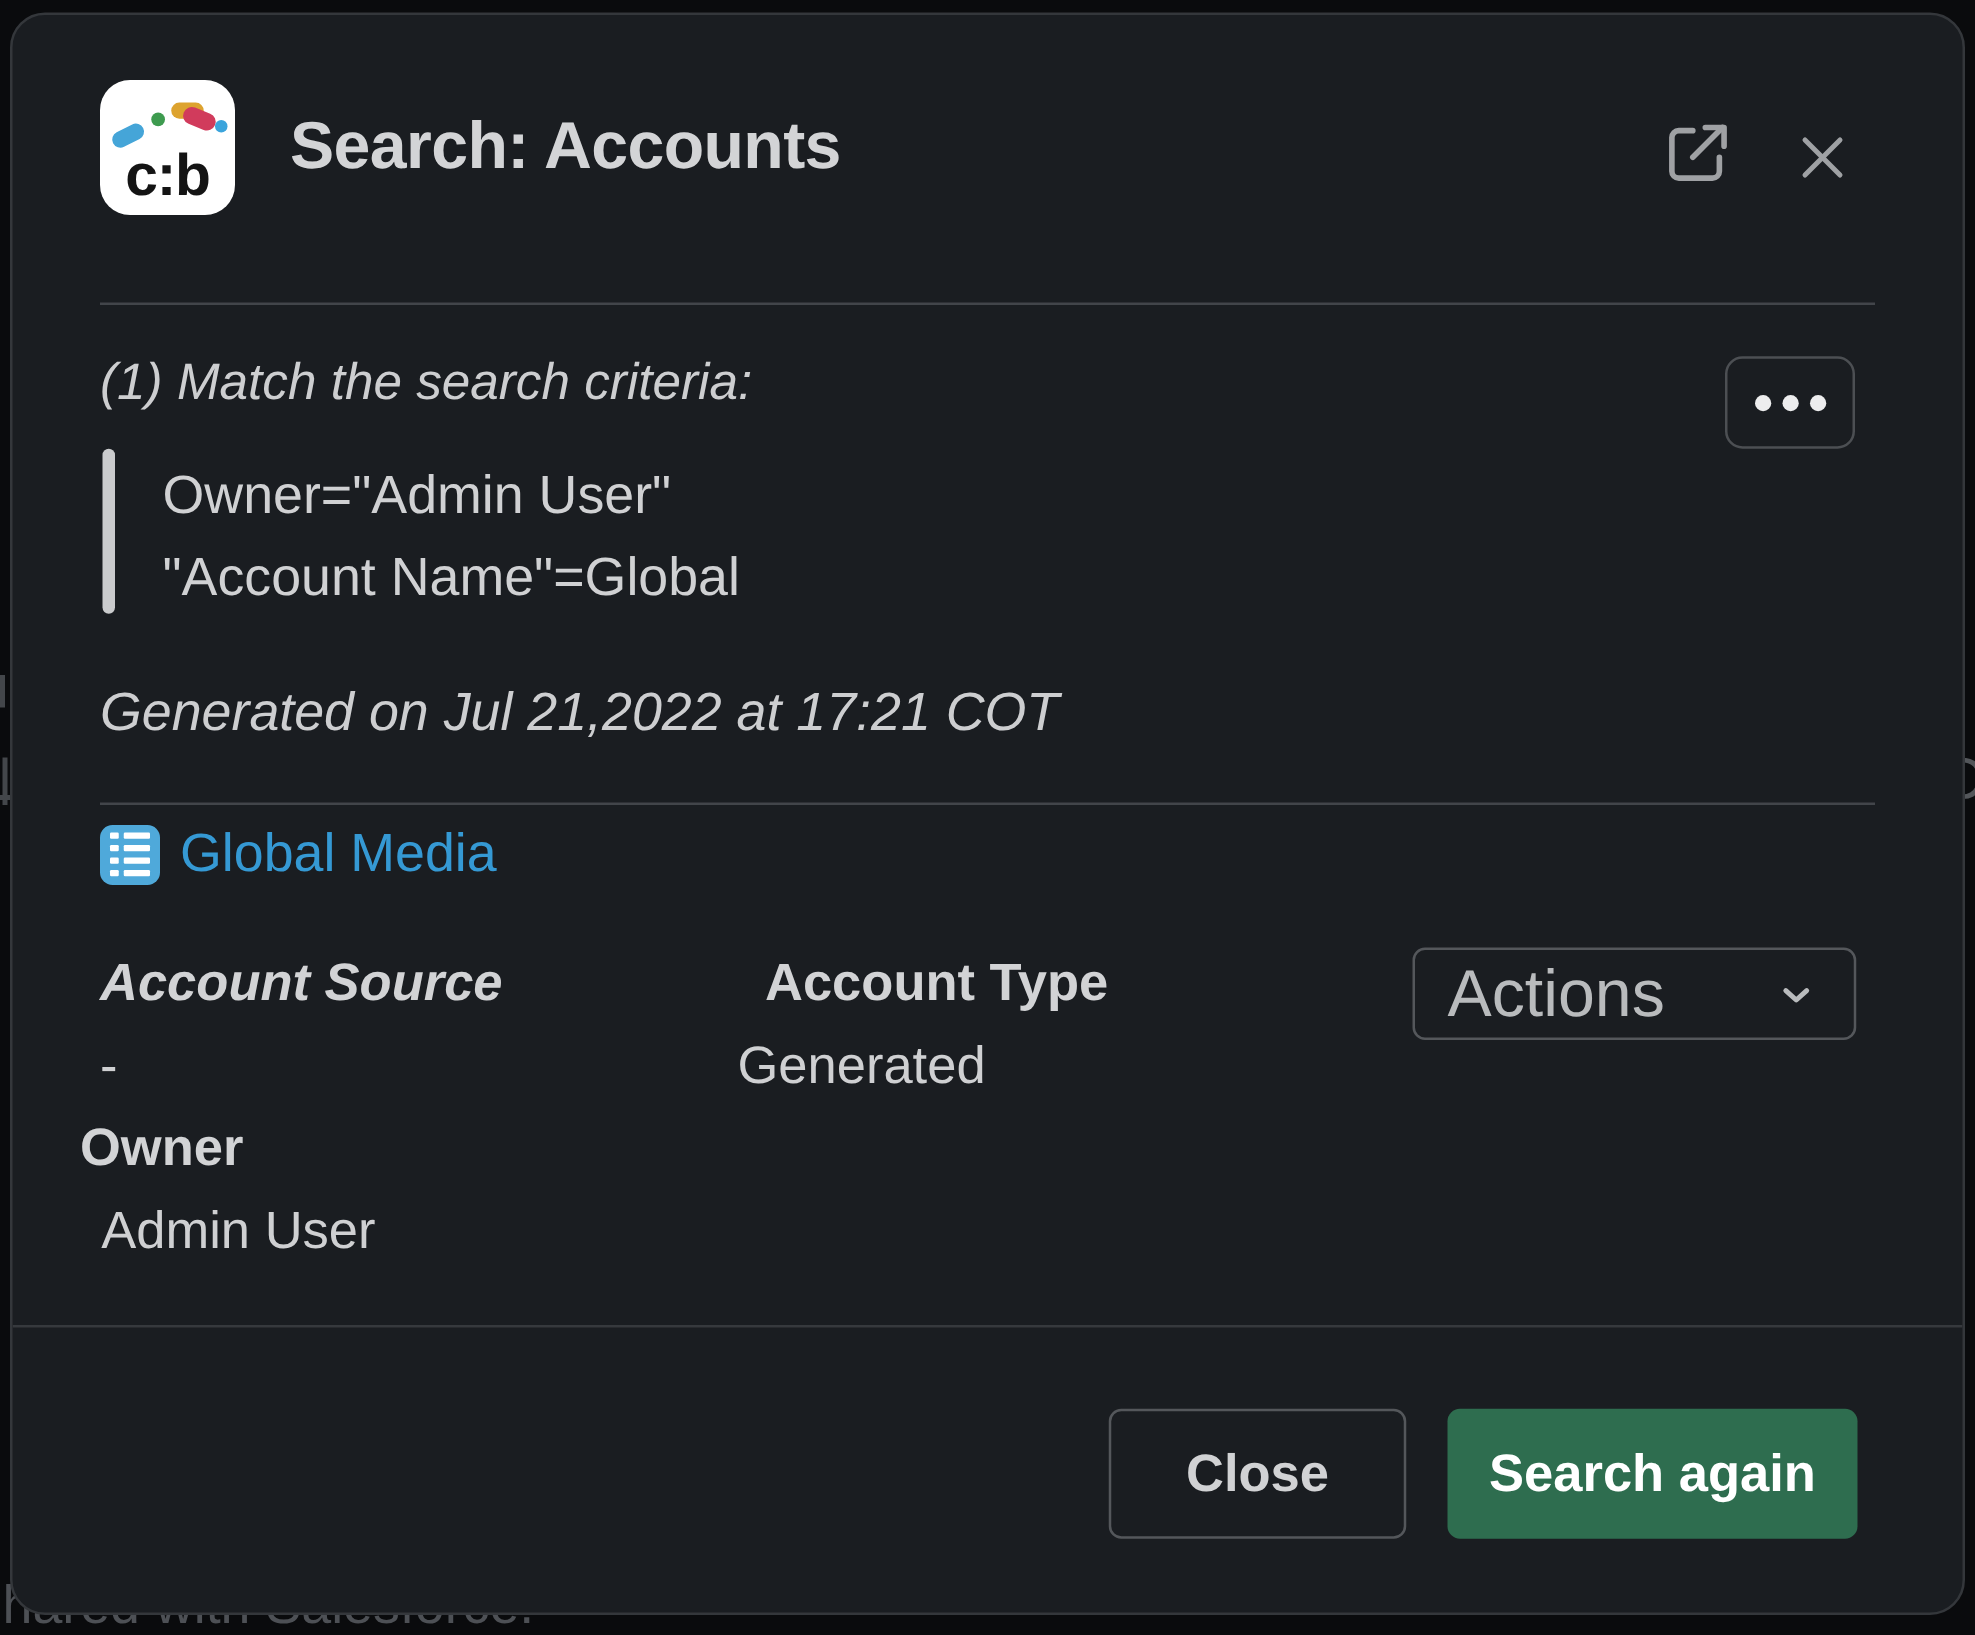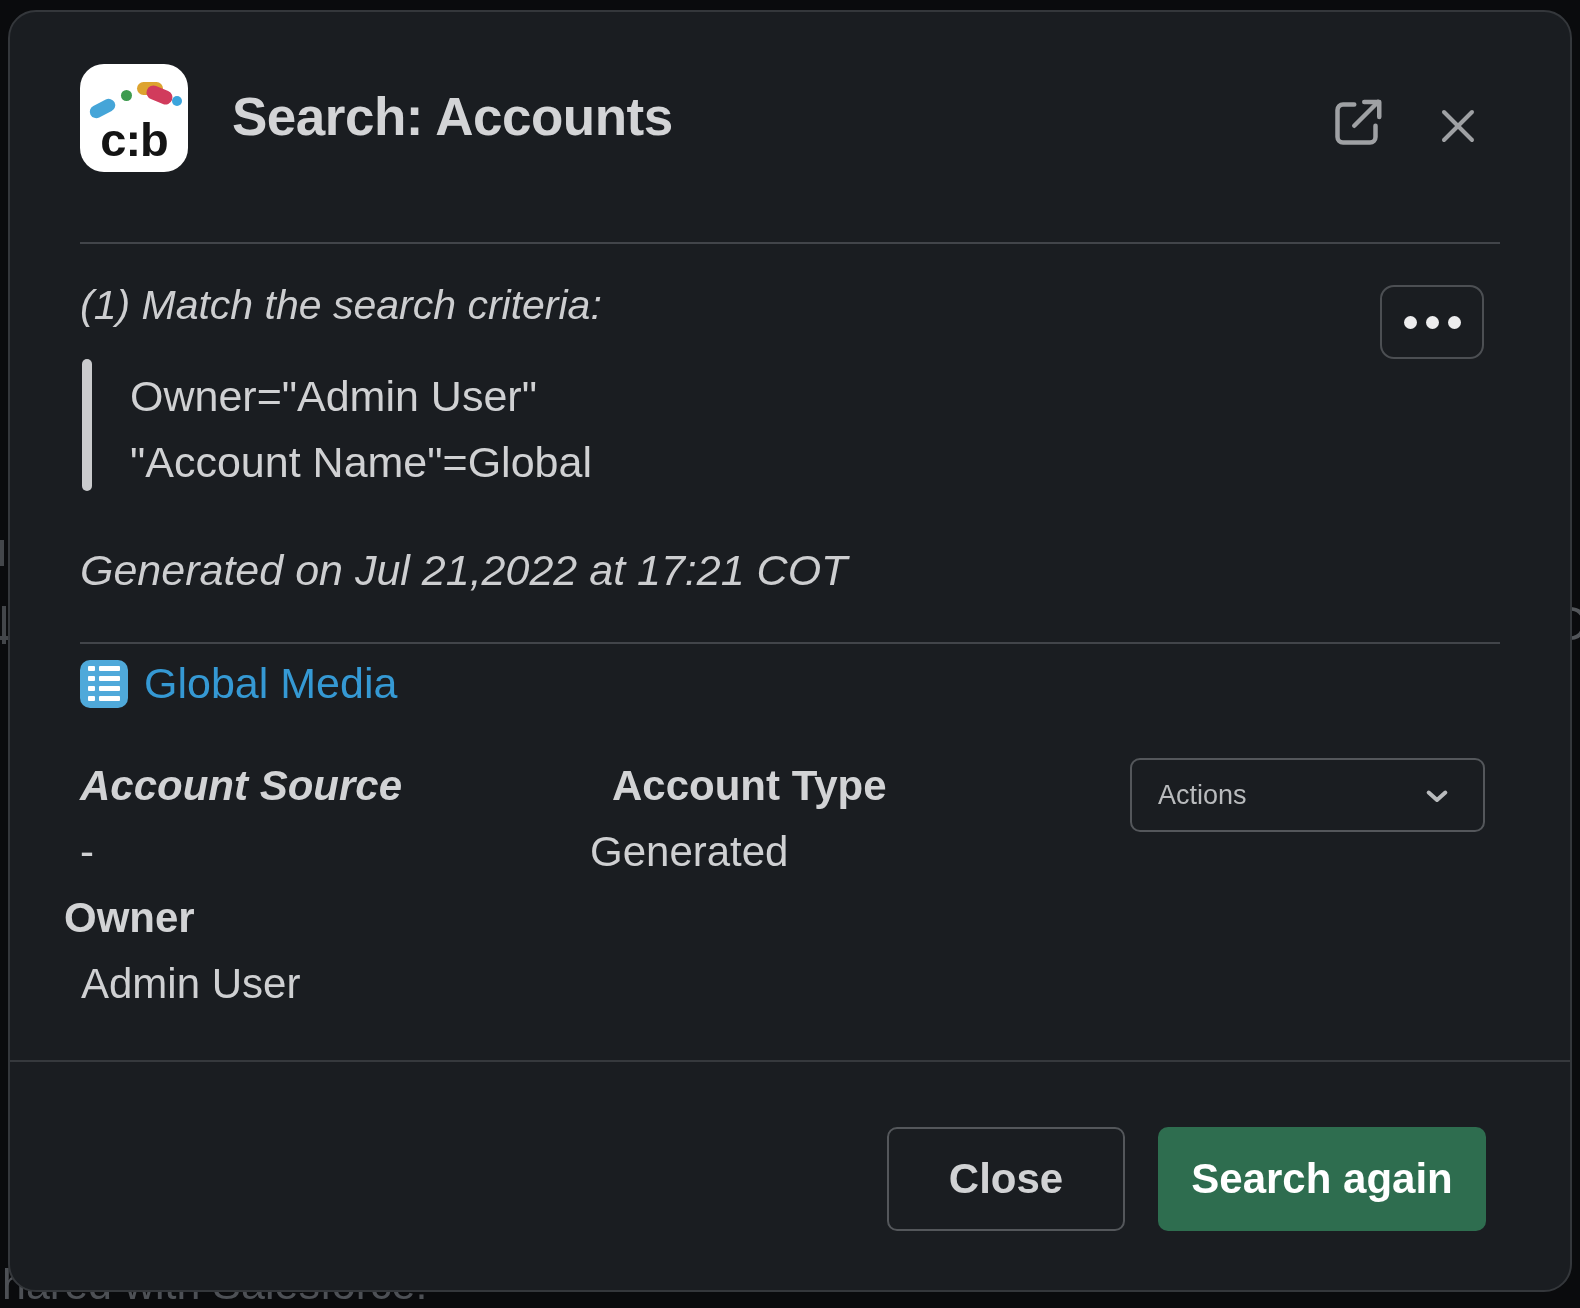--- a/index.html
+++ b/index.html
@@ -70,21 +70,21 @@
   .fl-source { left:70px;  top:750px;font-style:italic; }
   .fl-type   { left:580px; top:750px;margin-left:22px; }
   .fv-source { left:70px;  top:816px; }
   .fv-type   { left:580px; top:816px; }
   .fl-owner  { left:54px;  top:882px; }
   .fv-owner  { left:71px;  top:948px; }
 
   .actions-select { position:absolute; left:1120px; top:746px; width:355px; height:74px;
                     border:2px solid #54575b; border-radius:10px; background:transparent;
                     display:flex; align-items:center; padding:0 26px; cursor:pointer; }
-  .actions-select span { font-size:27px; color:#b9bbbd; flex:1; }
+  .actions-select span { font-size:53px; color:#b9bbbd; flex:1; }
 
   
   .btn { position:absolute; top:1115px; height:104px; border-radius:10px;
          display:flex; align-items:center; justify-content:center;
          font-size:42px; font-weight:700; cursor:pointer; }
   .btn-close { left:877px; width:238px; background:transparent;
                border:2px solid #54575b; color:#d1d2d4; }
   .btn-search { left:1148px; width:328px; background:#2e6d4f; border:none; color:#ffffff; }
 </style>
 </head>

